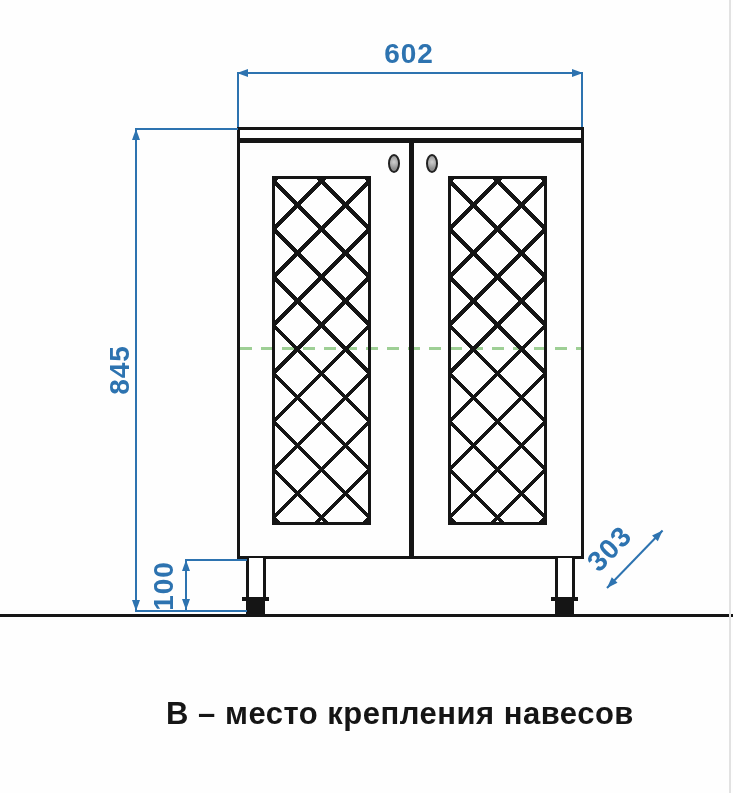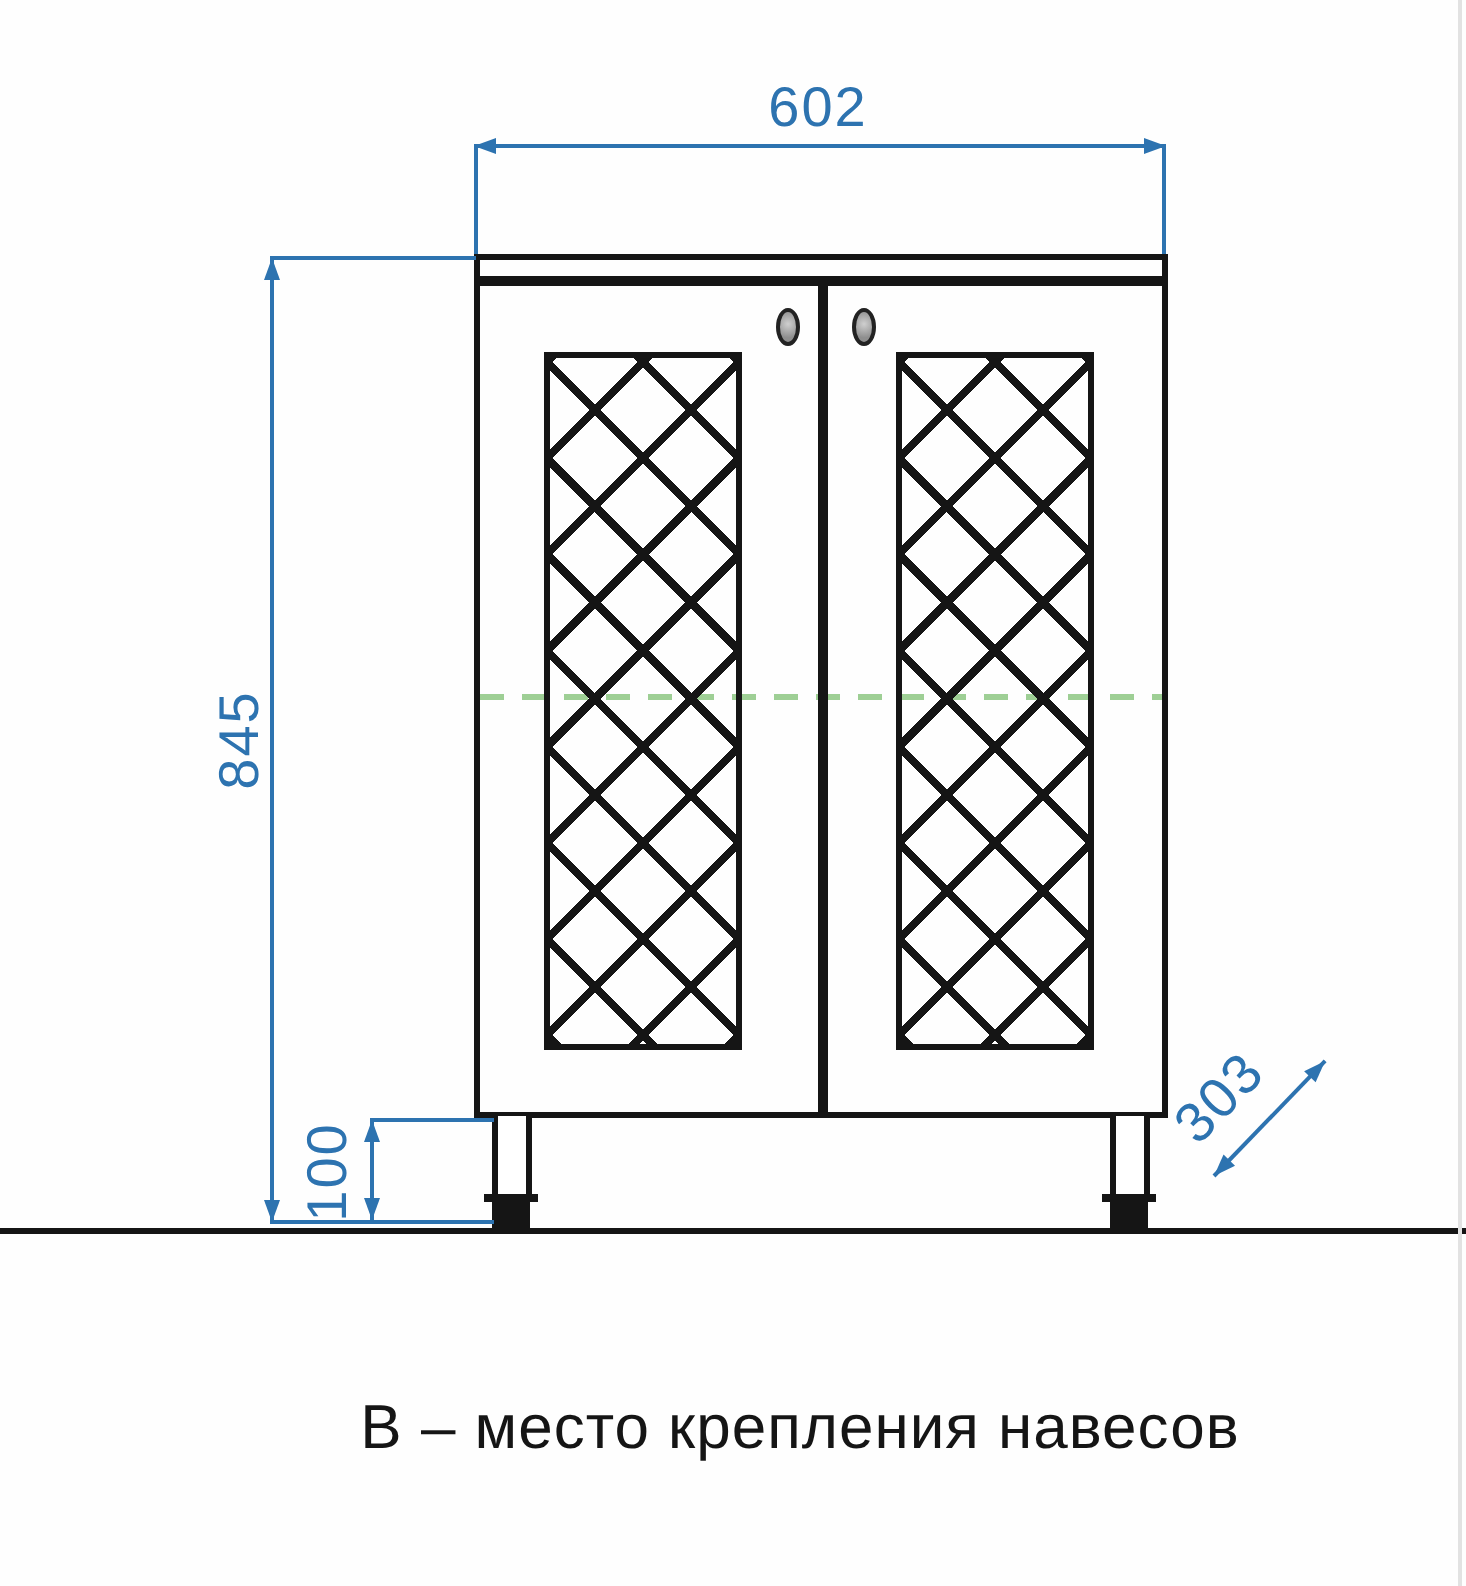--- a/index.html
+++ b/index.html
@@ -1,18 +1,19 @@
 <!DOCTYPE html>
 <html><head>
 <meta charset="utf-8">
 <style>
   html,body{margin:0;padding:0;background:#ffffff;}
   .canvas{
     position:relative;width:733px;height:793px;background:#fefefe;overflow:hidden;
     font-family:"Liberation Sans", sans-serif;
+    font-weight:bold;
   }
   
   .abs{position:absolute;}
   .blk{background:#151515;}
   .blue-line{background:#2d73b0;}
   .dim-text{
     color:#2d73b0;font-size:28px;line-height:1;letter-spacing:1px;
     font-family:"Liberation Sans", sans-serif;white-space:nowrap;
   }
   .rot-v{transform:rotate(-90deg);}

